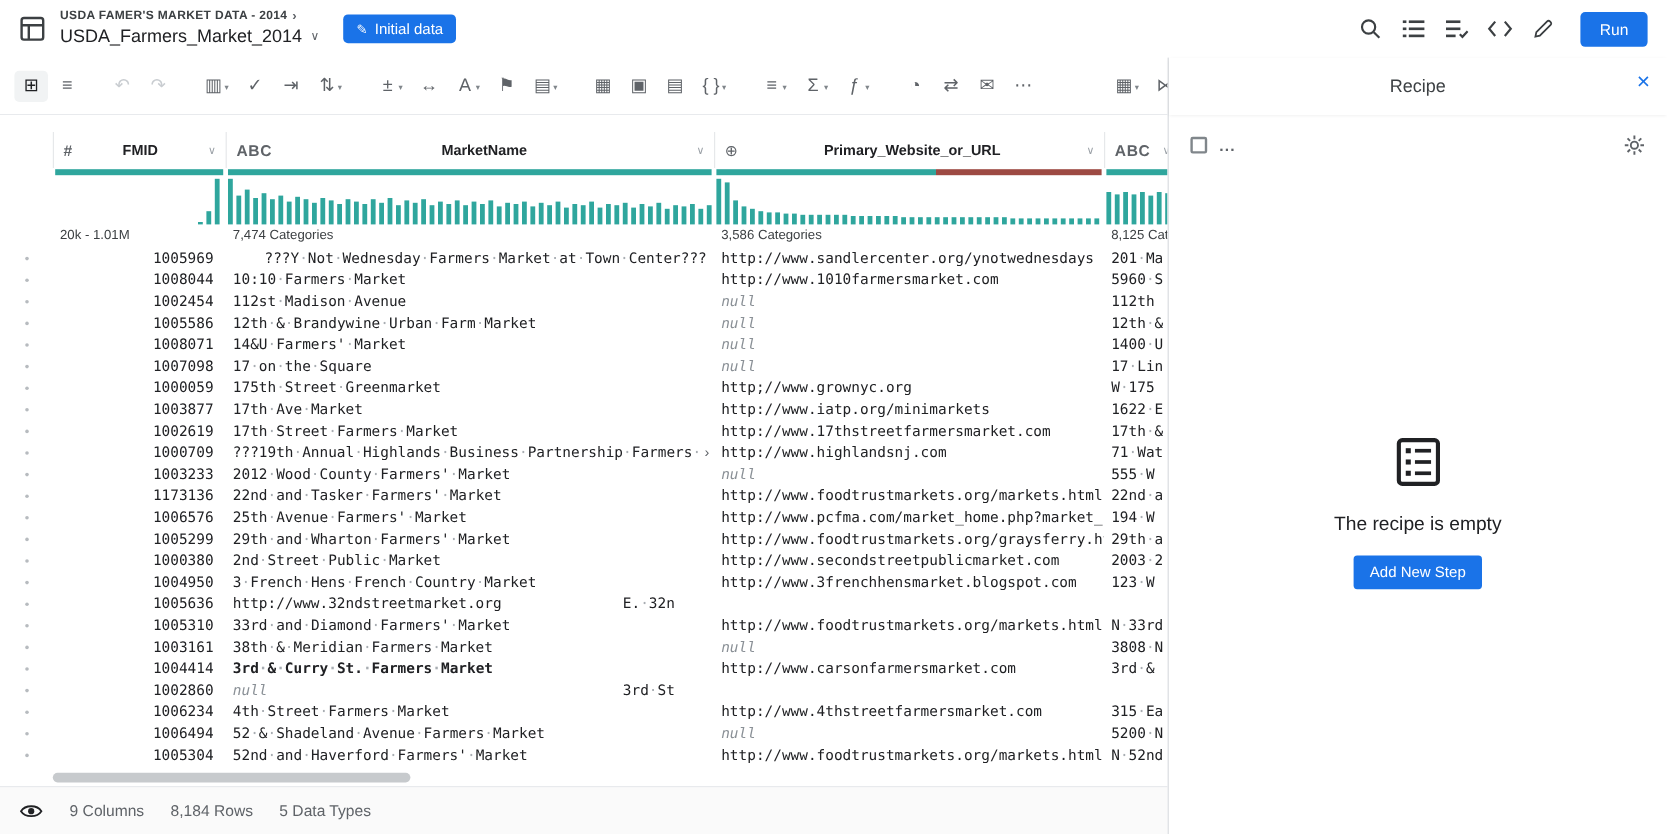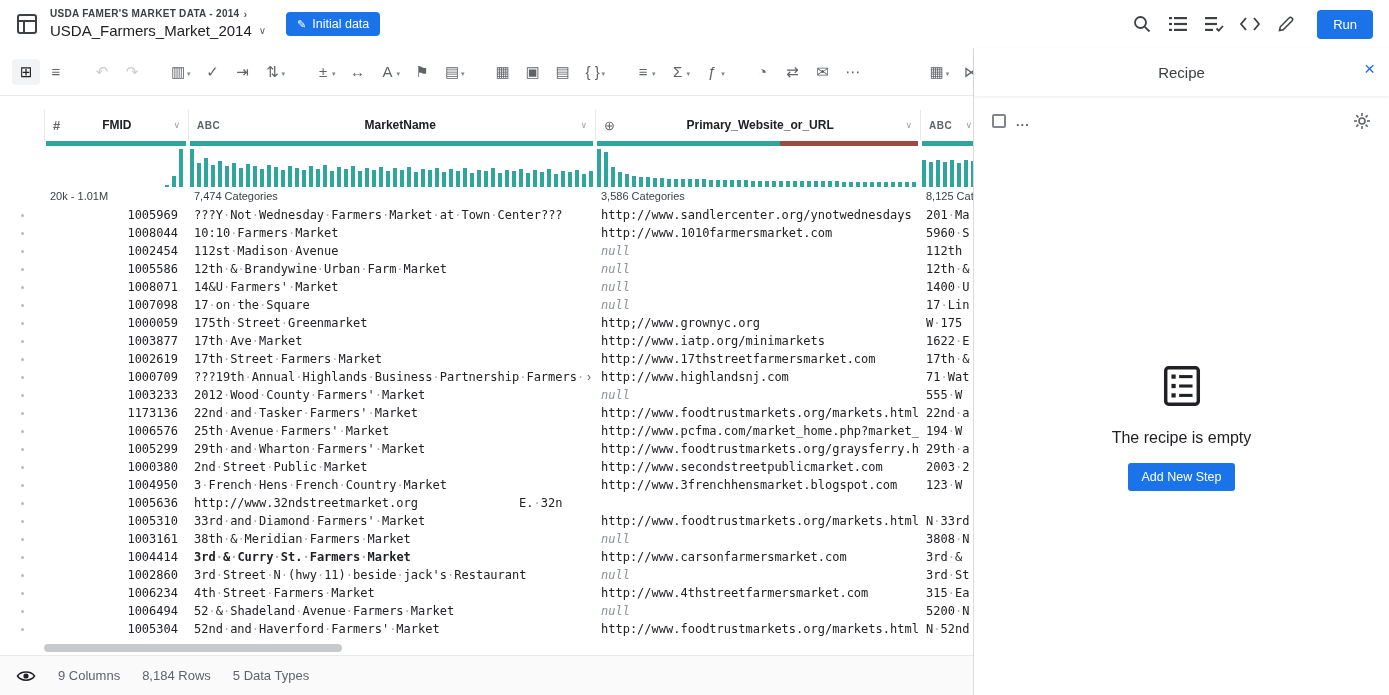--- a/index.html
+++ b/index.html
@@ -32,21 +32,21 @@
   .tb-btn.disabled{color:#c9cdd1;cursor:default;}
   .tb-btn .caret{font-size:7px;color:#80868b;line-height:10px;padding-bottom:2px;}
 
   
   .grid{position:absolute;top:96px;left:0;width:973px;height:559px;overflow:hidden;background:#fff;padding-top:14px;}
   .grid-head{display:flex;}
   .gutter-head{width:44px;flex:0 0 44px;}
   .col{flex:0 0 auto;}
   .col-head{height:30px;display:flex;align-items:center;gap:5px;padding:0 8px;border-left:1px solid #e6e8ea;}
   .type-icon{color:#5f6368;flex:0 0 auto;}
-  .type-icon.abc{font-size:10px;font-weight:bold;letter-spacing:.5px;}
+  .type-icon.abc{font-size:13px;font-weight:bold;letter-spacing:.5px;}
   .type-icon.hash{font-size:13px;font-weight:bold;}
   .type-icon.globe{font-size:13px;}
   .col-name{flex:1;text-align:center;font-size:12px;font-weight:bold;color:#202124;white-space:nowrap;overflow:hidden;}
   .col-caret{color:#9aa0a6;font-size:9px;flex:0 0 auto;cursor:pointer;}
   .qbar{height:5px;display:flex;margin:1px 2px 0 2px;cursor:pointer;}
   .qseg{height:100%;display:block;}
   .hist{height:40px;display:flex;align-items:flex-end;gap:3px;padding:0 2px;margin-top:1px;cursor:pointer;}
   .hbar{width:4px;flex:0 0 4px;display:block;}
   .summary{height:19px;line-height:19px;font-size:11px;color:#3c4043;padding:0 6px;white-space:nowrap;overflow:hidden;}
 
@@ -453,21 +453,21 @@
           </div>
           <div class="summary">8,125 Cat</div>
         </div>
       </div>
     <div class="grid-body">
         <div class="grid-row">
           <div class="gutter-cell">
             <span class="gutter-dot"></span>
           </div>
           <div class="cell right" style="width: 144px;">1005969</div>
-          <div class="cell" style="width: 407px;">???Y<span class="sp">·</span>Not<span class="sp">·</span>Wednesday<span class="sp">·</span>Farmers<span class="sp">·</span>Market<span class="sp">·</span>at<span class="sp">·</span>Town<span class="sp">·</span>Center???</div>
+          <div class="cell" style="width: 407px; text-align: right;">???Y<span class="sp">·</span>Not<span class="sp">·</span>Wednesday<span class="sp">·</span>Farmers<span class="sp">·</span>Market<span class="sp">·</span>at<span class="sp">·</span>Town<span class="sp">·</span>Center???</div>
           <div class="cell" style="width: 325px;">http://www.sandlercenter.org/ynotwednesdays</div>
           <div class="cell" style="width: 60px;">201<span class="sp">·</span>Ma</div>
         </div>
         <div class="grid-row">
           <div class="gutter-cell">
             <span class="gutter-dot"></span>
           </div>
           <div class="cell right" style="width: 144px;">1008044</div>
           <div class="cell" style="width: 407px;">10:10<span class="sp">·</span>Farmers<span class="sp">·</span>Market</div>
           <div class="cell" style="width: 325px;">http://www.1010farmersmarket.com</div>
@@ -632,21 +632,20 @@
           <div class="cell right" style="width: 144px;">1004414</div>
           <div class="cell" style="width: 407px; font-weight: bold;">3rd<span class="sp">·</span>&amp;<span class="sp">·</span>Curry<span class="sp">·</span>St.<span class="sp">·</span>Farmers<span class="sp">·</span>Market</div>
           <div class="cell" style="width: 325px;">http://www.carsonfarmersmarket.com</div>
           <div class="cell" style="width: 60px;">3rd<span class="sp">·</span>&amp;</div>
         </div>
         <div class="grid-row">
           <div class="gutter-cell">
             <span class="gutter-dot"></span>
           </div>
           <div class="cell right" style="width: 144px;">1002860</div>
-          <div class="cell" style="width: 407px;">3rd<span class="sp">·</span>Street<span class="sp">·</span>N<span class="sp">·</span>(hwy<span class="sp">·</span>11)<span class="sp">·</span>beside<span class="sp">·</span>jack's<span class="sp">·</span>Restaurant</div>
           <div class="cell null" style="width: 325px;">null</div>
           <div class="cell" style="width: 60px;">3rd<span class="sp">·</span>St</div>
         </div>
         <div class="grid-row">
           <div class="gutter-cell">
             <span class="gutter-dot"></span>
           </div>
           <div class="cell right" style="width: 144px;">1006234</div>
           <div class="cell" style="width: 407px;">4th<span class="sp">·</span>Street<span class="sp">·</span>Farmers<span class="sp">·</span>Market</div>
           <div class="cell" style="width: 325px;">http://www.4thstreetfarmersmarket.com</div>

